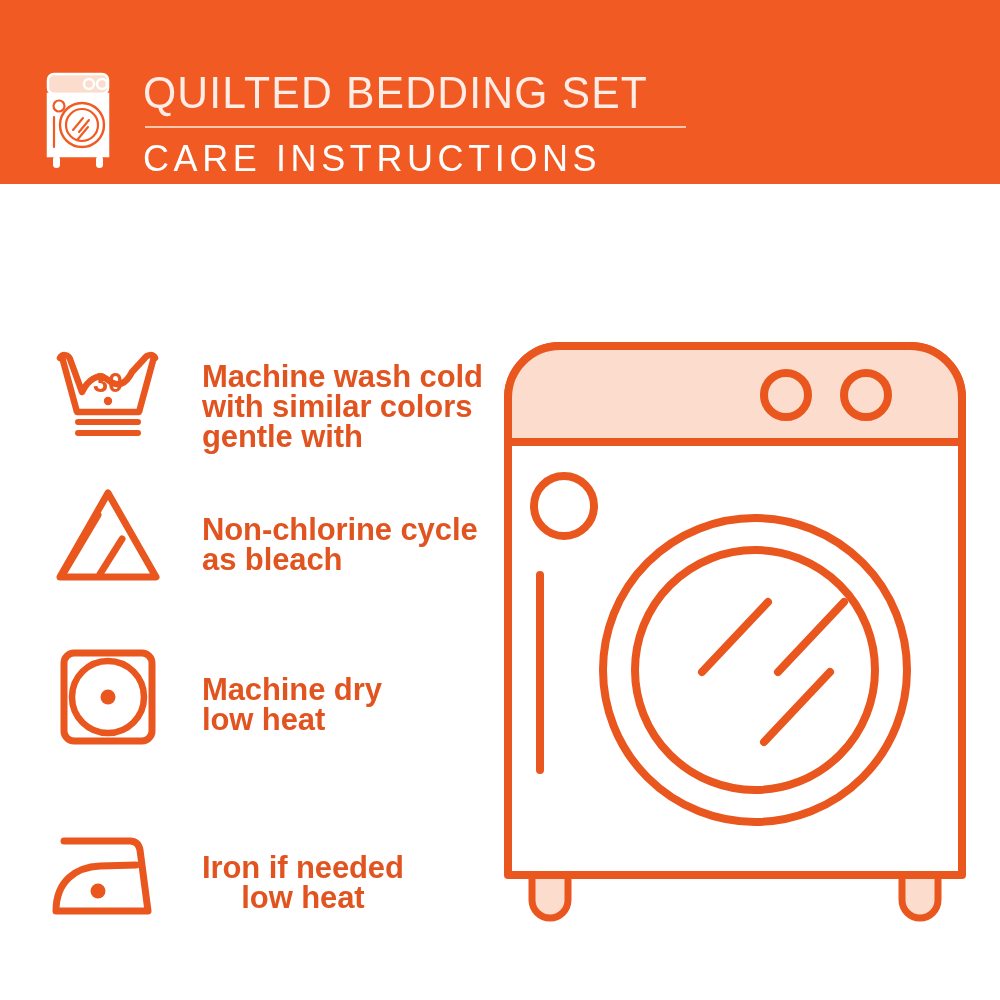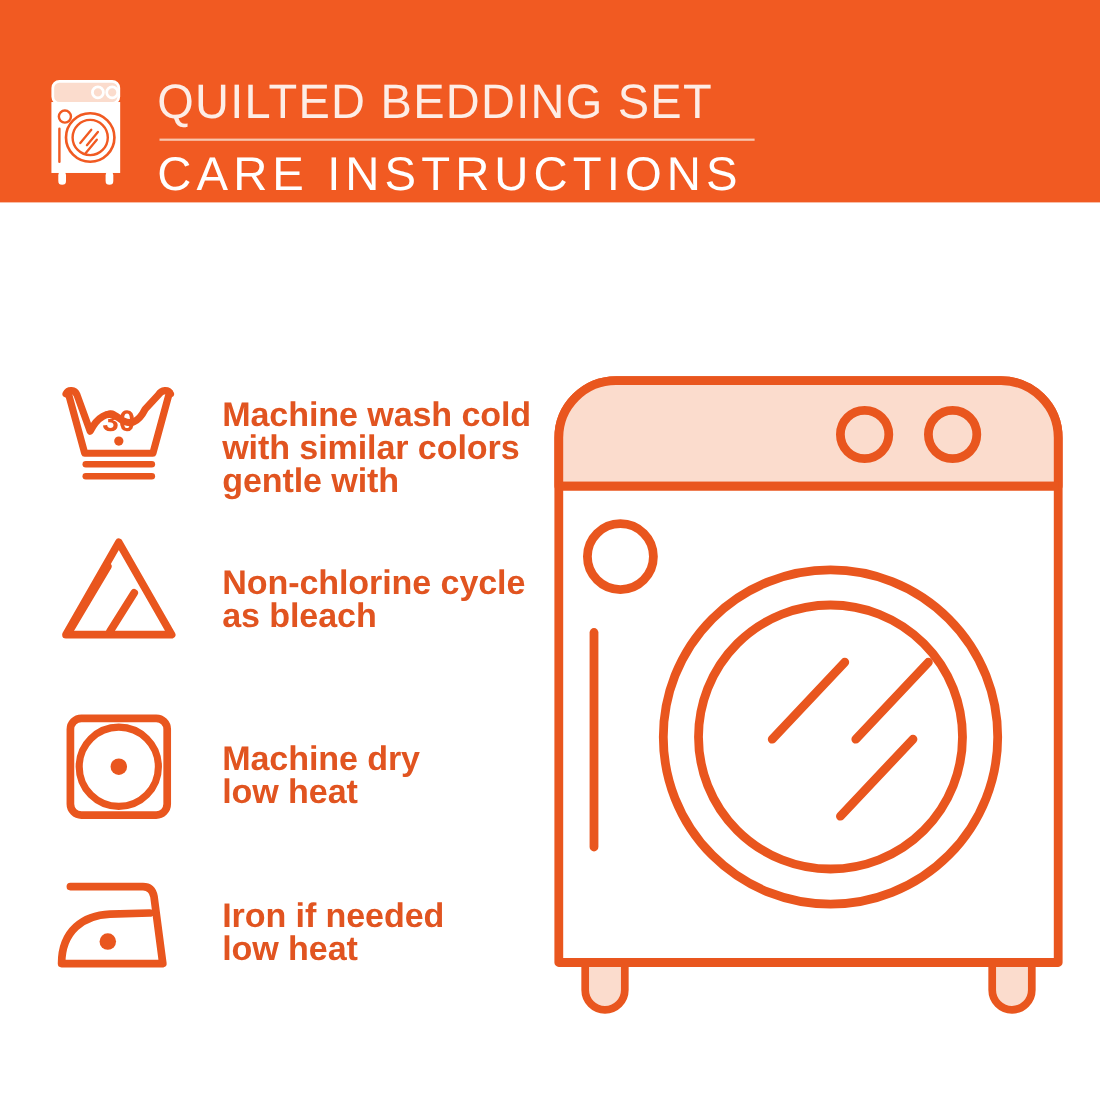--- a/index.html
+++ b/index.html
@@ -53,21 +53,21 @@
     transform-origin: left center;
   }
   #title-divider {
     width: 541px;
     height: 2px;
     background: #F7C6AE;
     margin: 8px 0 7px 2px;
   }
   #title-sub {
     font-family: "Liberation Sans", sans-serif;
-    font-size: 43px;
+    font-size: 36px;
     line-height: 48px;
     font-weight: 400;
     letter-spacing: 4.6px;
     color: #FFFFFF;
     white-space: nowrap;
   }
 
   
   .care-row {
     position: absolute;
@@ -90,21 +90,21 @@
     font-size: 31px;
     line-height: 30px;
     font-weight: 600;
     letter-spacing: -0.1px;
   }
   .care-text .line { display: block; white-space: nowrap; }
 
   #row-wash   { top: 340px; }
   #row-bleach { top: 485px; }
   #row-dry    { top: 645px; }
-  #row-iron   { top: 790px; }
+  #row-iron   { top: 825px; text-align: center; }
 
   #row-wash   .care-text { top: 22px; }
   #row-bleach .care-text { top: 30px; }
   #row-dry    .care-text { top: 30px; }
   #row-iron   .care-text { top: 28px; }
 
   
   #washer-illustration {
     position: absolute;
     left: 490px;

